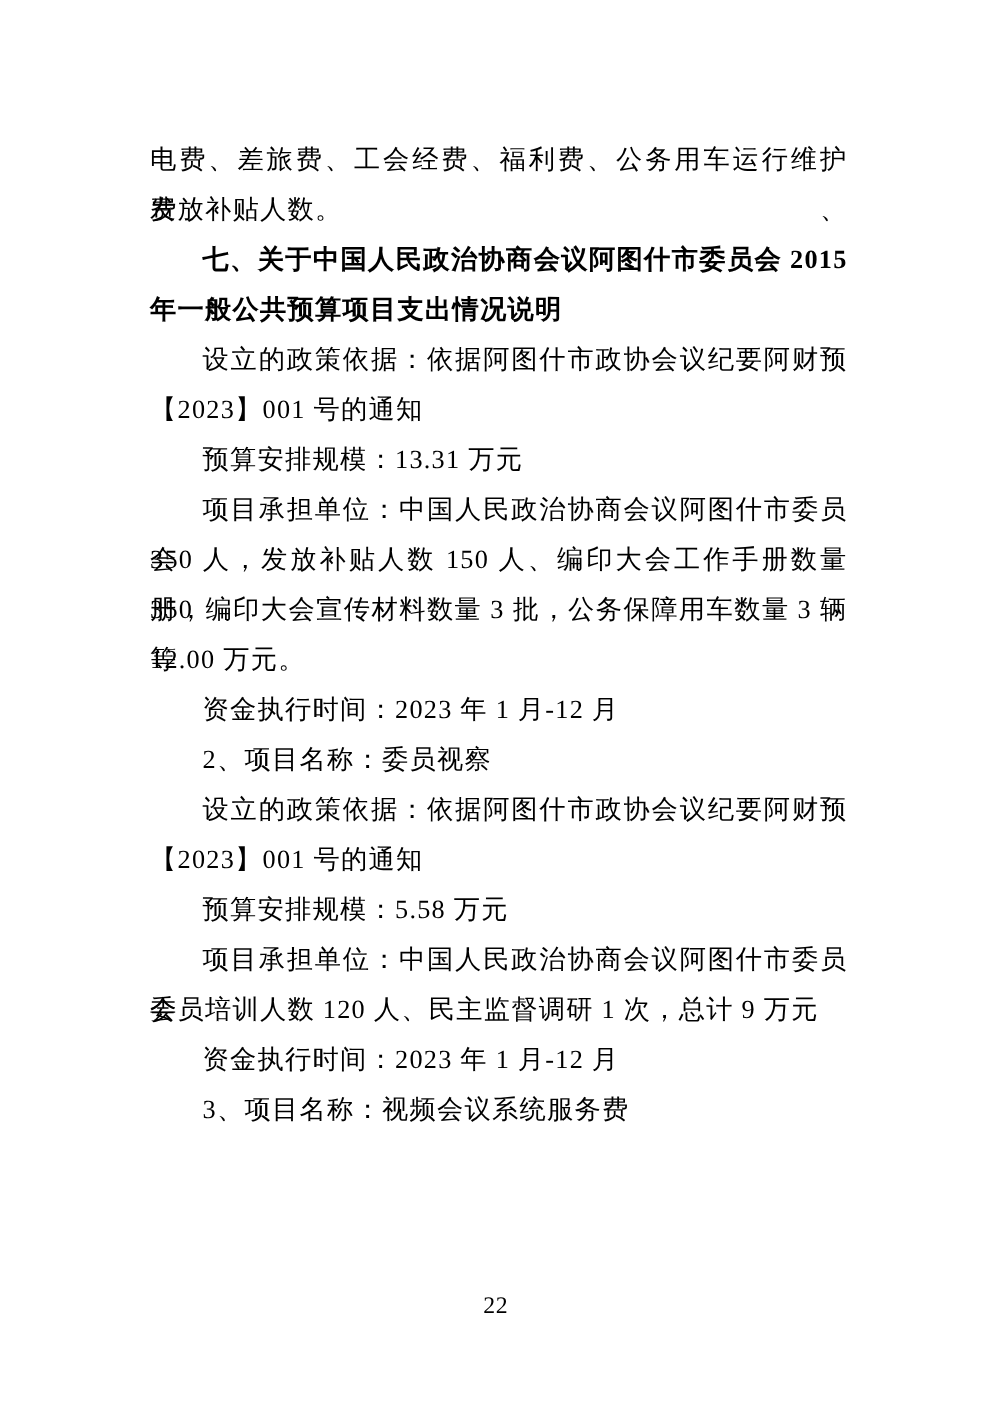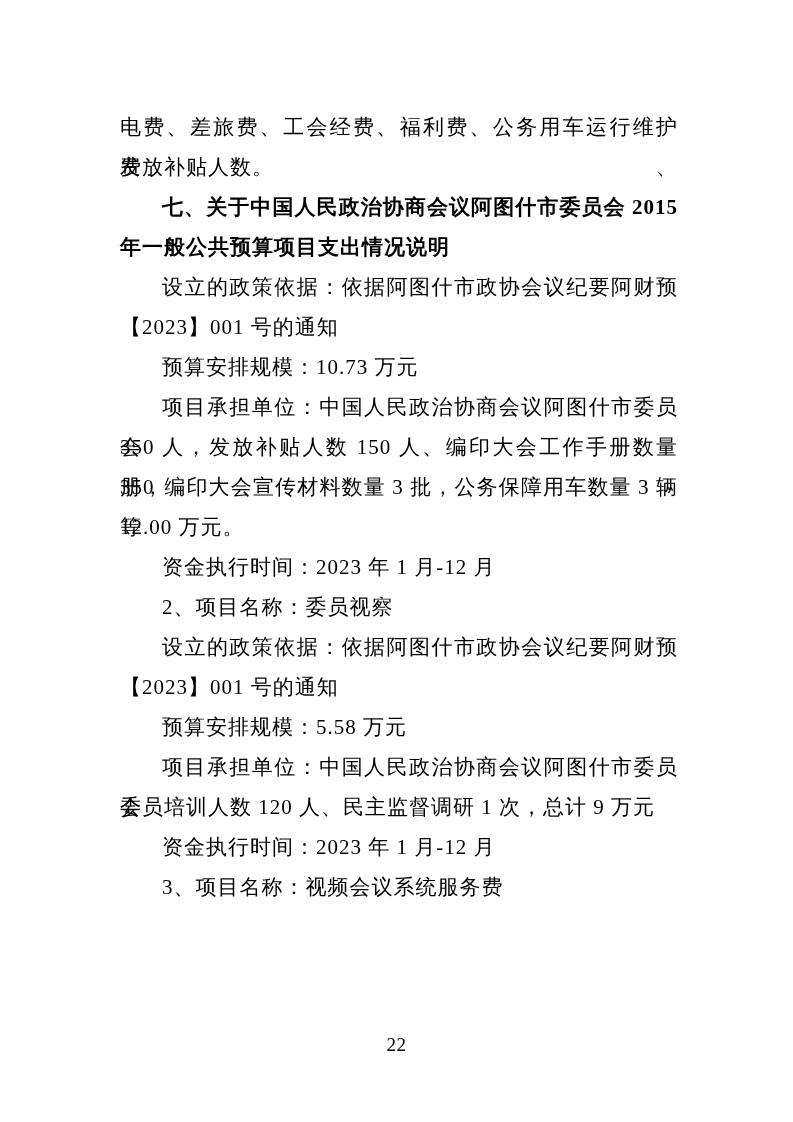--- a/index.html
+++ b/index.html
@@ -57,21 +57,21 @@
 <body>
 
 <div class="page">
   <div class="content">
     <div class="line j">电费、差旅费、工会经费、福利费、公务用车运行维护费、</div>
     <div class="line">发放补贴人数。</div>
     <div class="line bold ind j">七、关于中国人民政治协商会议阿图什市委员会 2015</div>
     <div class="line bold">年一般公共预算项目支出情况说明</div>
     <div class="line ind j">设立的政策依据：依据阿图什市政协会议纪要阿财预</div>
     <div class="line">【2023】001 号的通知</div>
-    <div class="line ind">预算安排规模：10.73 万元</div>
+    <div class="line ind">预算安排规模：13.31 万元</div>
     <div class="line ind j">项目承担单位：中国人民政治协商会议阿图什市委员会</div>
     <div class="line j">350 人，发放补贴人数 150 人、编印大会工作手册数量 350</div>
     <div class="line j">册，编印大会宣传材料数量 3 批，公务保障用车数量 3 辆等</div>
     <div class="line">12.00 万元。</div>
     <div class="line ind">资金执行时间：2023 年 1 月-12 月</div>
     <div class="line ind">2、项目名称：委员视察</div>
     <div class="line ind j">设立的政策依据：依据阿图什市政协会议纪要阿财预</div>
     <div class="line">【2023】001 号的通知</div>
     <div class="line ind">预算安排规模：5.58 万元</div>
     <div class="line ind j">项目承担单位：中国人民政治协商会议阿图什市委员会</div>

